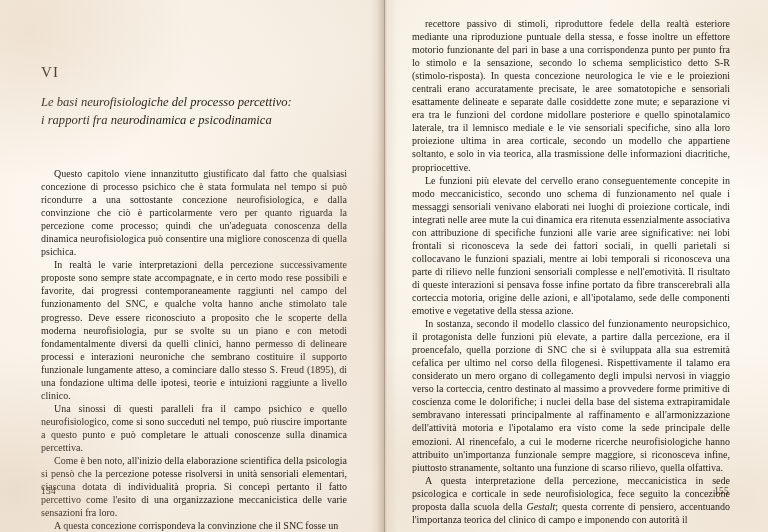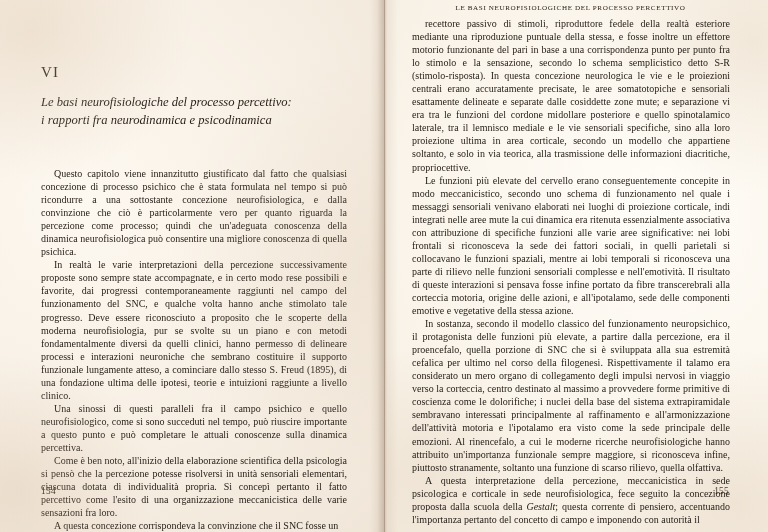--- a/index.html
+++ b/index.html
@@ -181,27 +181,26 @@
       <p class="para">A questa concezione corrispondeva la convinzione che il SNC fosse un</p>
     </div>
 
     <div class="folio folio-left">154</div>
   </div>
 
   <div class="page page-right">
     <div class="folio folio-right">155</div>
   </div>
 
-  <div class="runhead">Le basi neurofisiologiche del processo percettivo</div>
 
   <div class="body-right">
     <p class="para">recettore passivo di stimoli, riproduttore fedele della realtà esteriore mediante una riproduzione puntuale della stessa, e fosse inoltre un effettore motorio funzionante del pari in base a una corrispondenza punto per punto fra lo stimolo e la sensazione, secondo lo schema semplicistico detto S-R (stimolo-risposta). In questa concezione neurologica le vie e le proiezioni centrali erano accuratamente precisate, le aree somatotopiche e sensoriali esattamente delineate e separate dalle cosiddette zone mute; e separazione vi era tra le funzioni del cordone midollare posteriore e quello spinotalamico laterale, tra il lemnisco mediale e le vie sensoriali specifiche, sino alla loro proiezione ultima in area corticale, secondo un modello che appartiene soltanto, e solo in via teorica, alla trasmissione delle informazioni diacritiche, propriocettive.</p>
     <p class="para">Le funzioni più elevate del cervello erano conseguentemente concepite in modo meccanicistico, secondo uno schema di funzionamento nel quale i messaggi sensoriali venivano elaborati nei luoghi di proiezione corticale, indi integrati nelle aree mute la cui dinamica era ritenuta essenzialmente associativa con attribuzione di specifiche funzioni alle varie aree significative: nei lobi frontali si riconosceva la sede dei fattori sociali, in quelli parietali si collocavano le funzioni spaziali, mentre ai lobi temporali si riconosceva una parte di rilievo nelle funzioni sensoriali complesse e nell'emotività. Il risultato di queste interazioni si pensava fosse infine portato da fibre transcerebrali alla corteccia motoria, origine delle azioni, e all'ipotalamo, sede delle componenti emotive e vegetative della stessa azione.</p>
     <p class="para">In sostanza, secondo il modello classico del funzionamento neuropsichico, il protagonista delle funzioni più elevate, a partire dalla percezione, era il proencefalo, quella porzione di SNC che si è sviluppata alla sua estremità cefalica per ultimo nel corso della filogenesi. Rispettivamente il talamo era considerato un mero organo di collegamento degli impulsi nervosi in viaggio verso la corteccia, centro destinato al massimo a provvedere forme primitive di coscienza come le dolorifiche; i nuclei della base del sistema extrapiramidale sembravano interessati principalmente al raffinamento e all'armonizzazione dell'attività motoria e l'ipotalamo era visto come la sede principale delle emozioni. Al rinencefalo, a cui le moderne ricerche neurofisiologiche hanno attribuito un'importanza funzionale sempre maggiore, si riconosceva infine, piuttosto stranamente, soltanto una funzione di scarso rilievo, quella olfattiva.</p>
     <p class="para" id="gestalt-para">
-      <span>A questa interpretazione della percezione, meccanicistica in sede psicologica e corticale in sede neurofisiologica, fece seguito la concezione proposta dalla scuola della </span><em class="gestalt">Gestalt</em><span>; questa corrente di pensiero, accentuando l'importanza pertanto del concetto di campo e imponendo con autorità il</span>
+      <span>A questa interpretazione della percezione, meccanicistica in sede psicologica e corticale in sede neurofisiologica, fece seguito la concezione proposta dalla scuola della </span><em class="gestalt">Gestalt</em><span>; questa corrente di pensiero, accentuando l'importanza teorica del clinico di campo e imponendo con autorità il</span>
     </p>
   </div>
 
   <div id="gutter"></div>
   <div id="gutter-line"></div>
   <div id="grain"></div>
 </div>
 
 </body></html>

